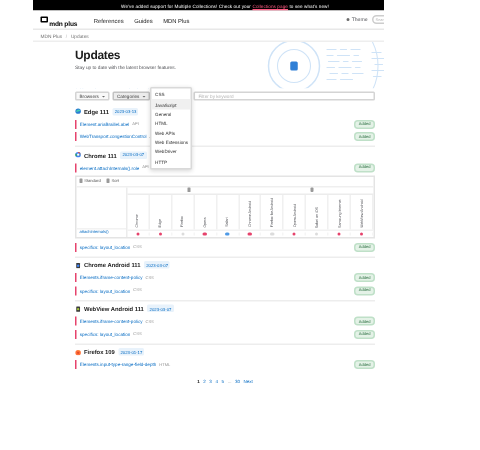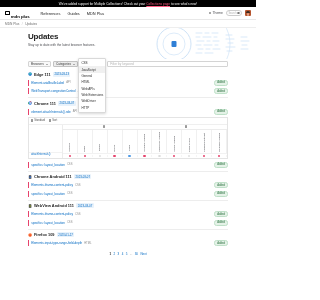--- a/index.html
+++ b/index.html
@@ -3,21 +3,21 @@
 <meta charset="utf-8">
 <style>
   * { box-sizing: border-box; margin: 0; padding: 0; }
   html, body {
     width: 256px; height: 300px;
     font-family: "Liberation Sans", sans-serif;
     background: #ffffff;
     color: #1b1b1b;
     overflow: hidden;
   }
-  .page { width: 256px; height: 236px; position: relative; }
+  .page { width: 256px; height: 236px; position: relative; margin-left: 22px; }
 
   
   .banner {
     height: 7px; background: #000; color: #fff;
     display: flex; align-items: center; justify-content: center;
     font-size: 3.1px; letter-spacing: .05px; white-space: nowrap;
   }
   .banner a { color: #ff5b82; text-decoration: underline; margin: 0 1px; }
 
   

